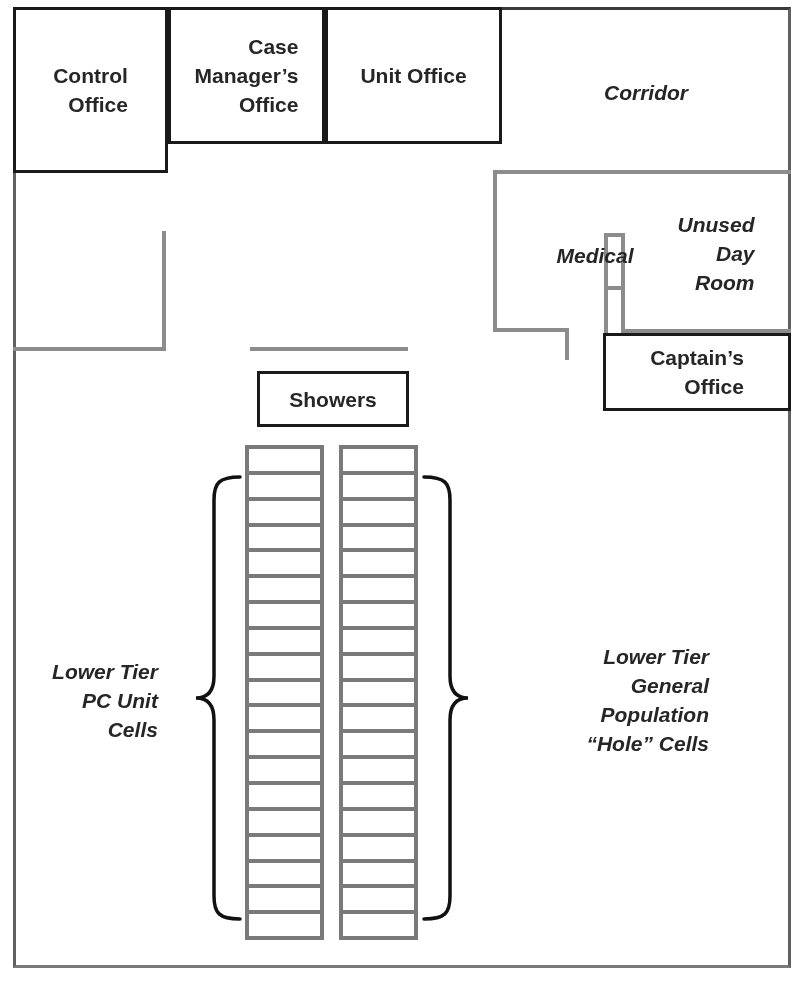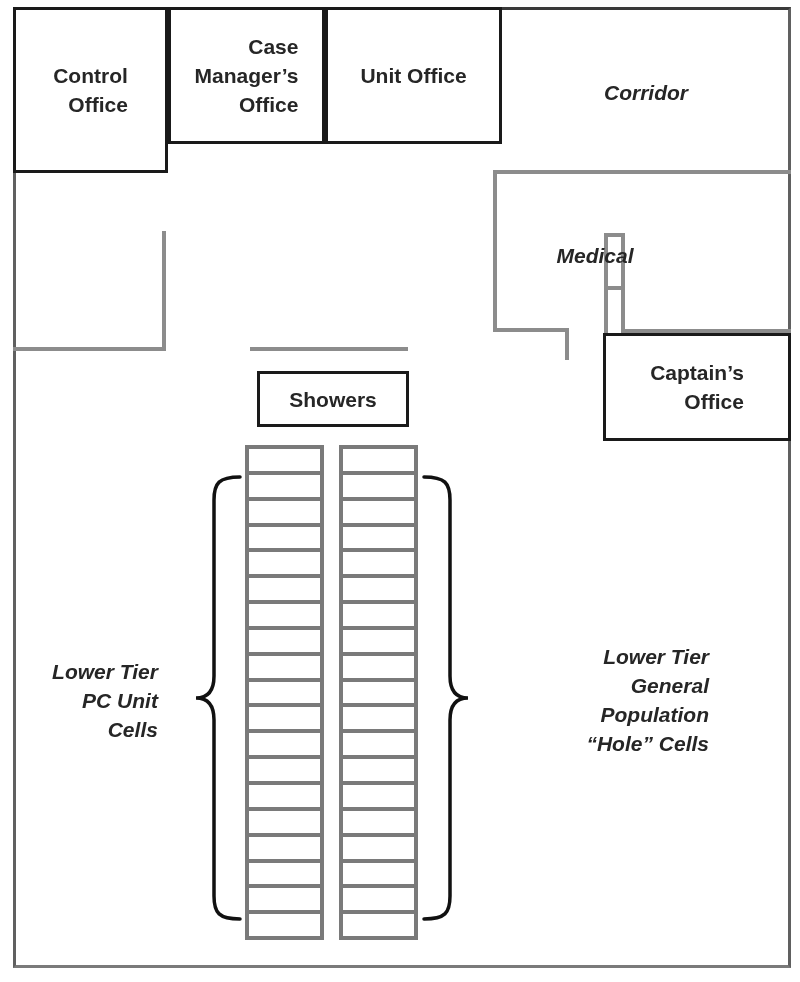--- a/index.html
+++ b/index.html
@@ -61,27 +61,29 @@
     <div class="label">Case
 Manager’s
 Office</div>
   </div>
   <div class="box" style="left:257px; top:371px; width:152px; height:56px;">
     <div class="label">Showers</div>
   </div>
   <div class="box" style="left:325px; top:7px; width:177px; height:137px;">
     <div class="label">Unit Office</div>
   </div>
-  <div class="box" style="left:603px; top:333px; width:188px; height:108px;">
+  <div class="box" style="left:603px; top:333px; width:188px; height:78px;">
     <div class="label">Captain’s
 Office</div>
   </div>
 
   <div class="label float-label" style="left:646px; top:92px;">Corridor</div>
   <div class="label float-label" style="left:552px; top:255px;margin-left:43px;">Medical</div>
+  <div class="label float-label" style="left:709px; top:253px;">Unused
+Day Room</div>
 
   <div class="cell-column" style="left:245px;">
       <div class="cell"></div>
       <div class="cell"></div>
       <div class="cell"></div>
       <div class="cell"></div>
       <div class="cell"></div>
       <div class="cell"></div>
       <div class="cell"></div>
       <div class="cell"></div>

